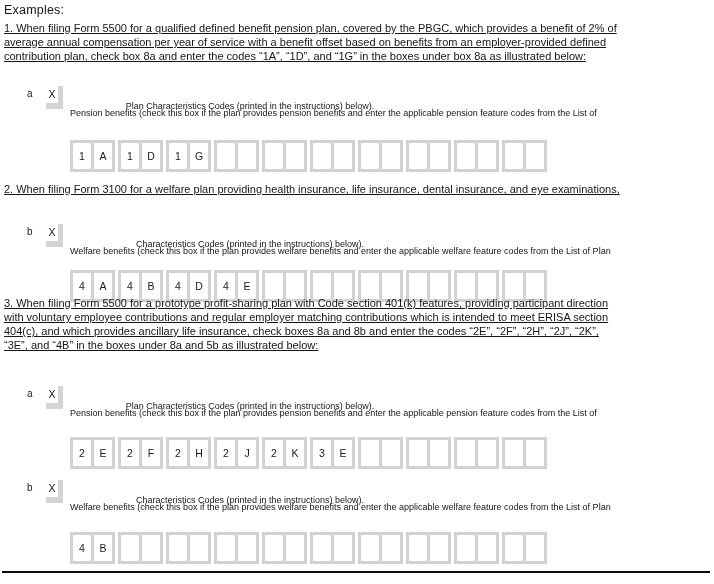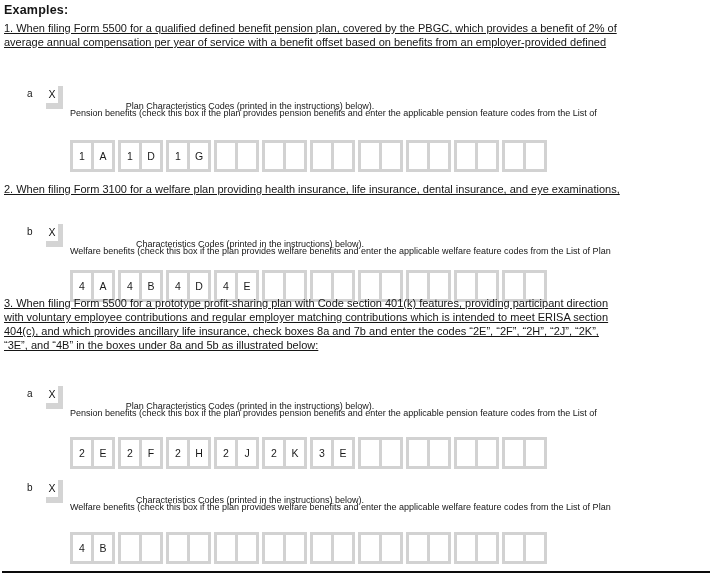--- a/index.html
+++ b/index.html
@@ -2,21 +2,21 @@
 <html><head>
 <meta charset="utf-8">
 <style>
   html,body { margin:0; padding:0; }
   body {
     width:714px; height:584px; background:#ffffff; position:relative;
     font-family:"Liberation Sans", sans-serif; color:#161616; overflow:hidden;
   }
   .heading {
     position:absolute; left:4px; top:3px;
-    font-size:12.5px; font-weight:bold; letter-spacing:0.2px;
+    font-size:12.5px; font-weight:normal; letter-spacing:0.2px;
   }
   .para {
     position:absolute; left:4px; width:708px;
     font-size:11px; line-height:14px; white-space:nowrap;
   }
   .para .pline { display:block;text-decoration:underline; }
   .caprow { position:absolute; left:0; top:0; width:714px; height:30px; }
   .letter {
     position:absolute; left:27px; top:2px; font-size:10px;
   }
@@ -51,20 +51,21 @@
   }
 </style>
 </head>
 <body>
 
 <div class="heading">Examples:</div>
 
 <div class="para" style="top:21px">
     <span class="pline">1. When filing Form 5500 for a qualified defined benefit pension plan, covered by the PBGC, which provides a benefit of 2% of</span>
     <span class="pline">average annual compensation per year of service with a benefit offset based on benefits from an employer-provided defined</span>
+    <span class="pline">contribution plan, check box 8a and enter the codes “1A”, “1D”, and “1G” in the boxes under box 8a as illustrated below:</span>
   </div>
 
 <div class="caprow" style="top:86px">
   <span class="letter">a</span>
   <span class="xbox">X</span>
   <span class="cap1">Pension benefits (check this box if the plan provides pension benefits and enter the applicable pension feature codes from the List of</span>
   <span class="cap2">Plan Characteristics Codes (printed in the instructions) below).</span>
 </div>
 
 <div class="boxrow" style="top:140px">
@@ -160,21 +161,21 @@
     </div>
     <div class="pair">
       <div class="cell"></div>
       <div class="cell"></div>
     </div>
   </div>
 
 <div class="para" style="top:296px">
     <span class="pline">3. When filing Form 5500 for a prototype profit-sharing plan with Code section 401(k) features, providing participant direction</span>
     <span class="pline">with voluntary employee contributions and regular employer matching contributions which is intended to meet ERISA section</span>
-    <span class="pline">404(c), and which provides ancillary life insurance, check boxes 8a and 7b and enter the codes “2E”, “2F”, “2H”, “2J”, “2K”,</span>
+    <span class="pline">404(c), and which provides ancillary life insurance, check boxes 8a and 8b and enter the codes “2E”, “2F”, “2H”, “2J”, “2K”,</span>
     <span class="pline">“3E”, and “4B” in the boxes under 8a and 5b as illustrated below:</span>
   </div>
 
 <div class="caprow" style="top:386px">
   <span class="letter">a</span>
   <span class="xbox">X</span>
   <span class="cap1">Pension benefits (check this box if the plan provides pension benefits and enter the applicable pension feature codes from the List of</span>
   <span class="cap2">Plan Characteristics Codes (printed in the instructions) below).</span>
 </div>
 

